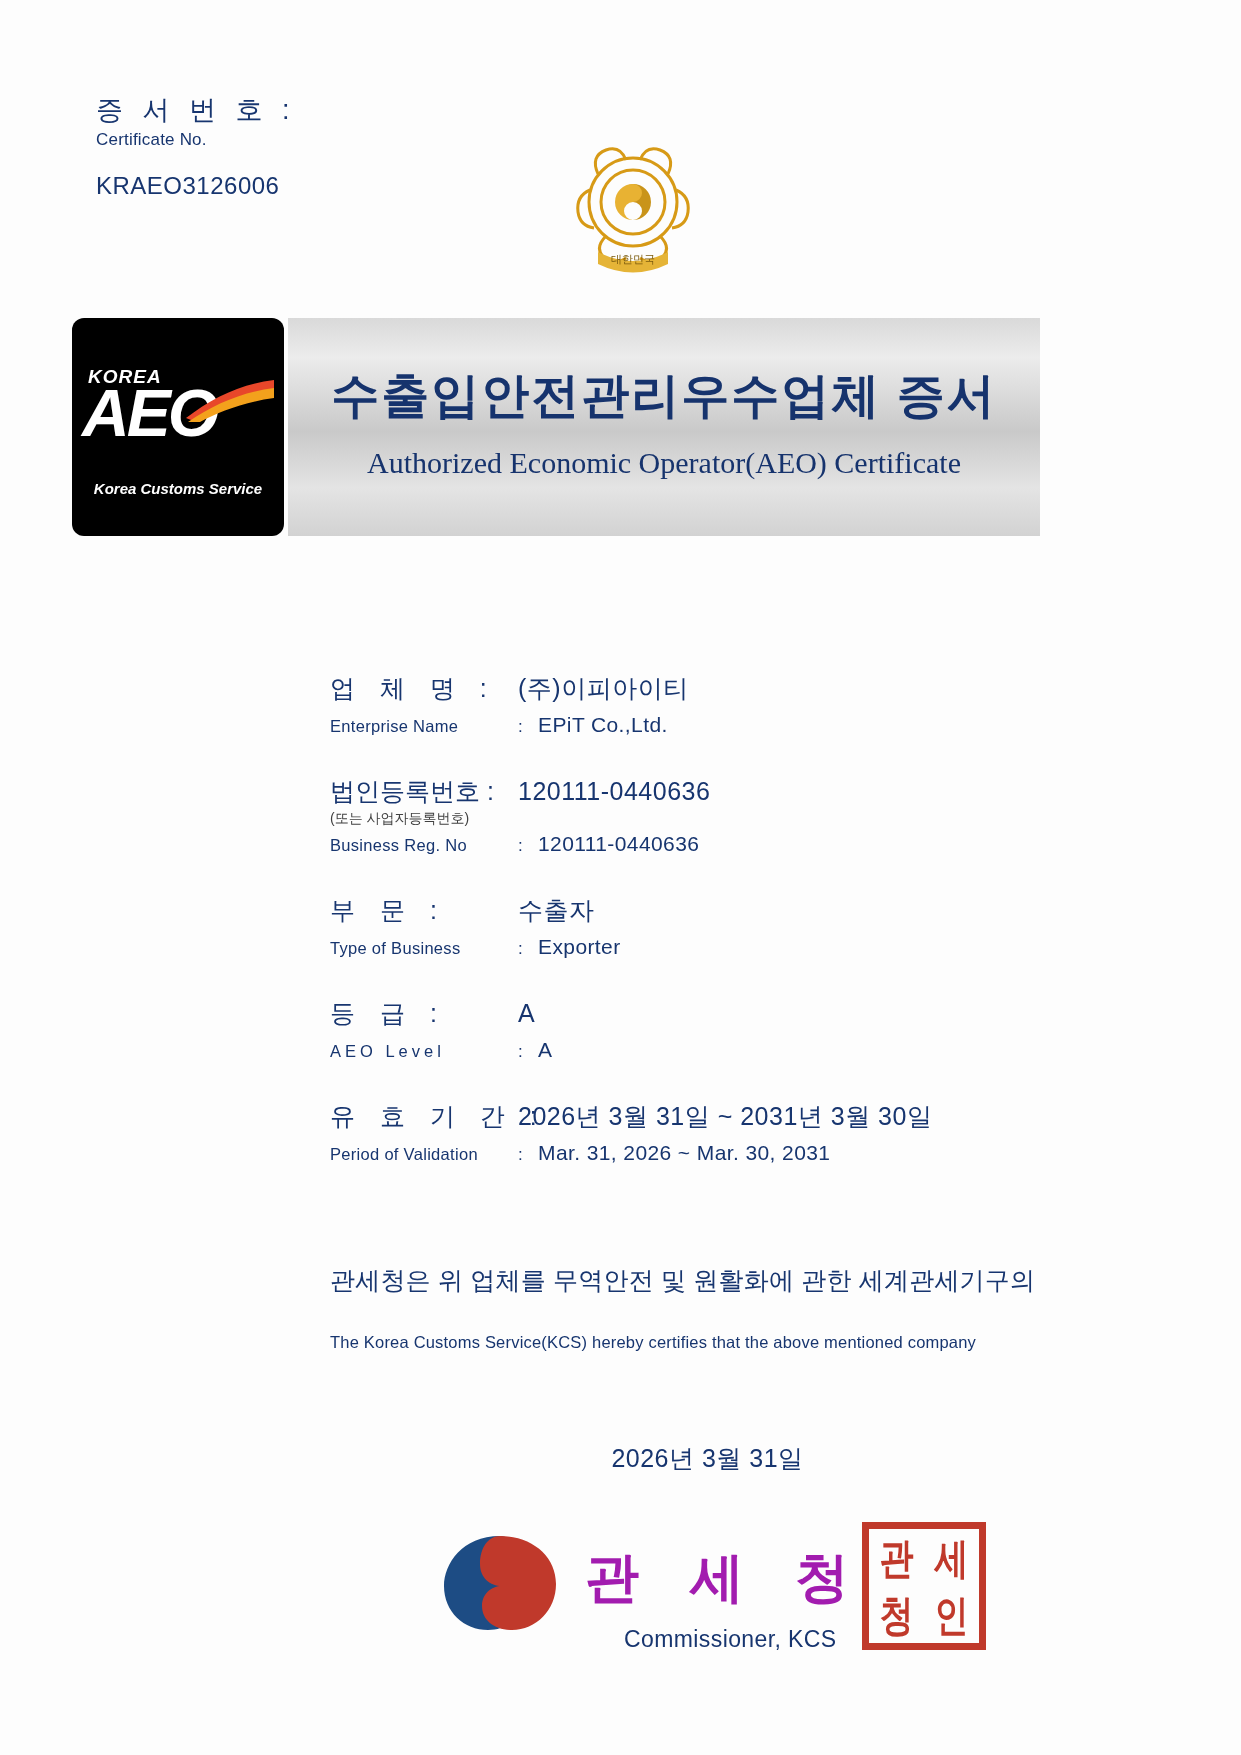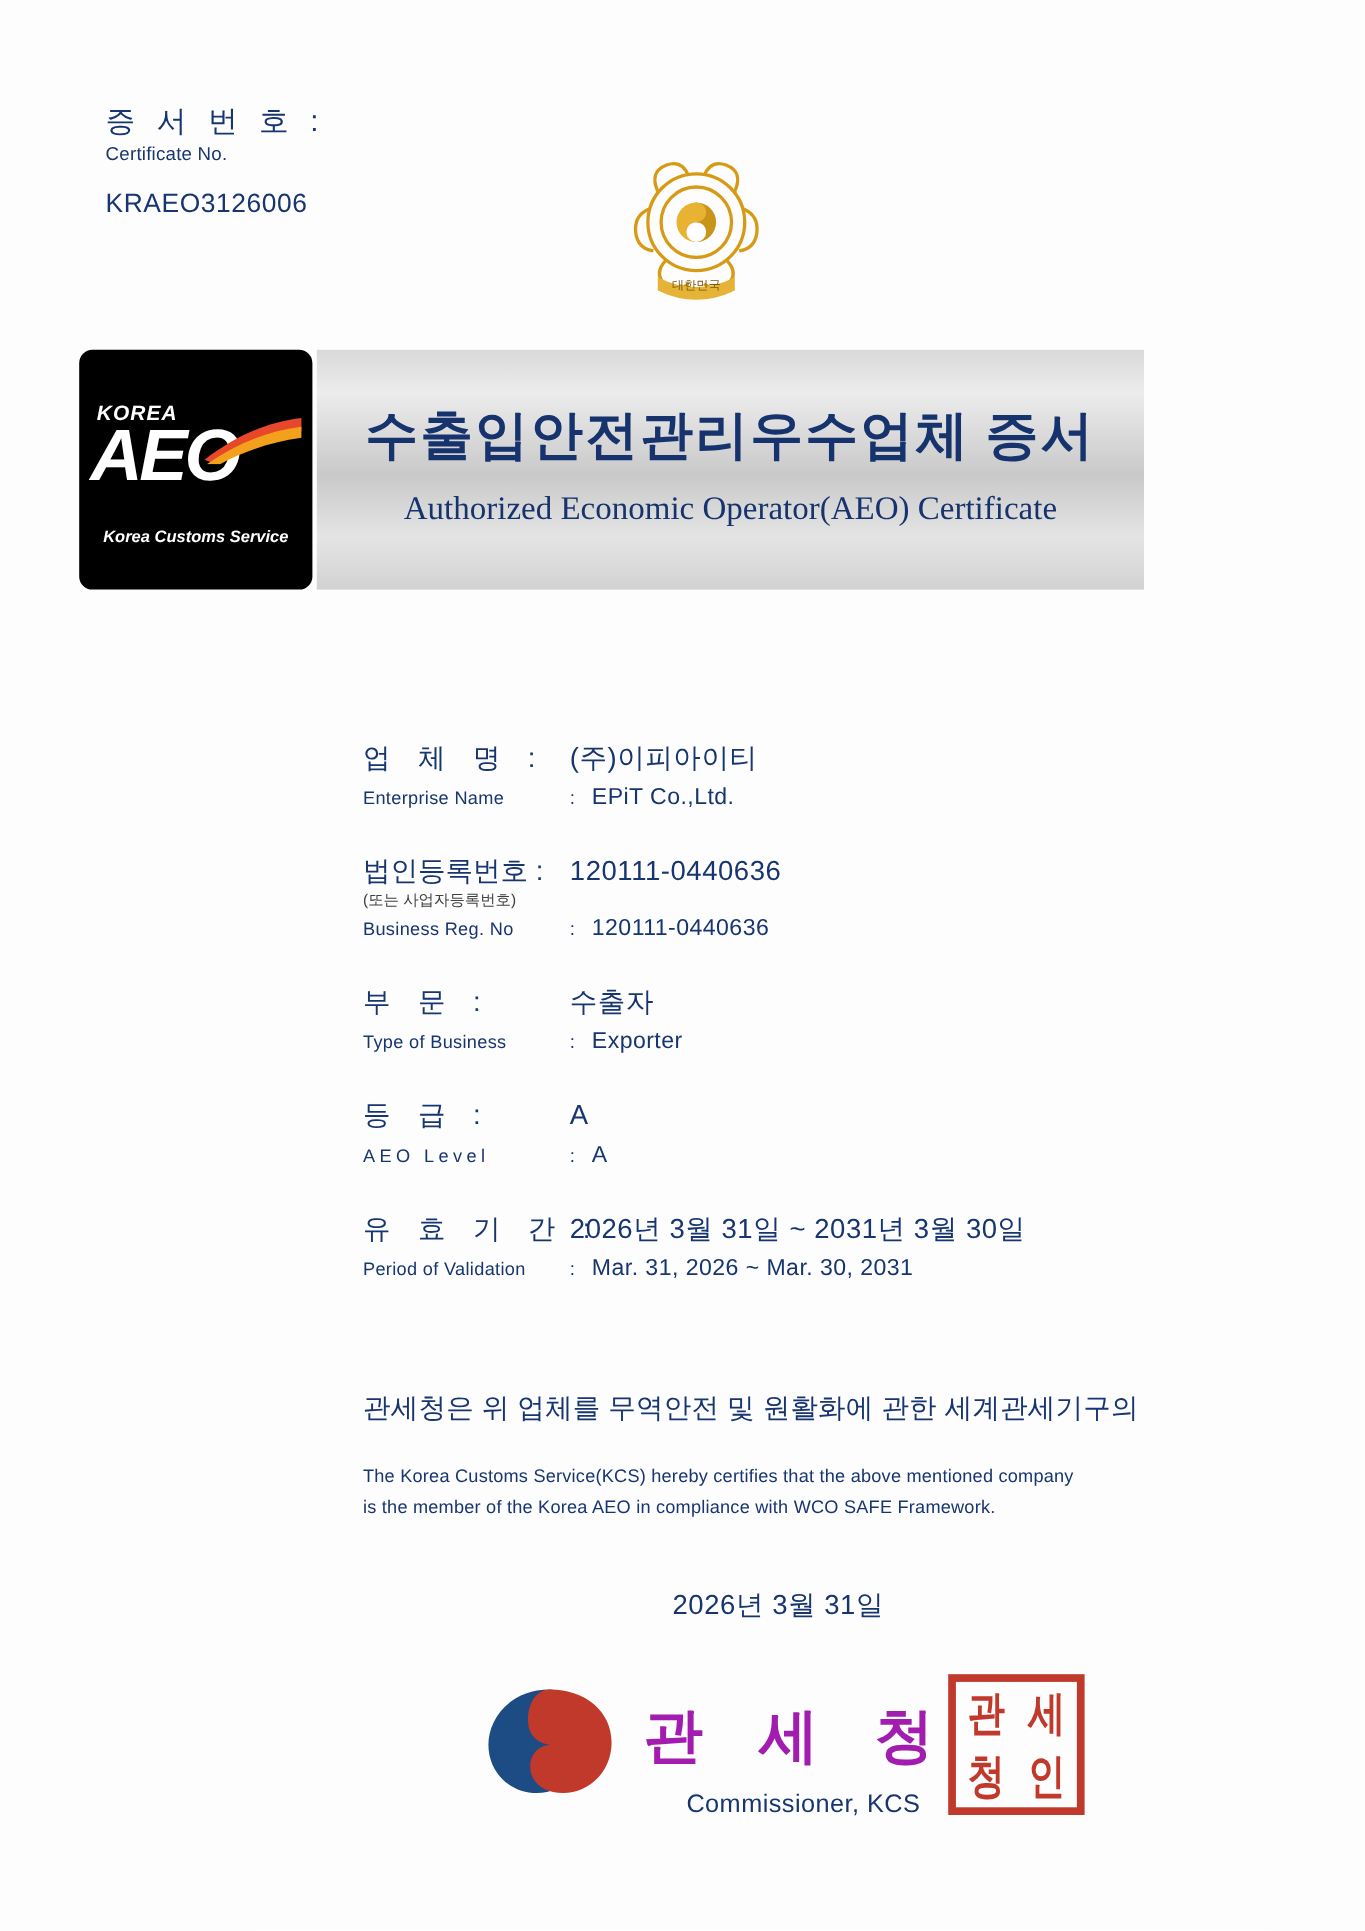--- a/index.html
+++ b/index.html
@@ -117,21 +117,20 @@
   }
   .title-ko {
     position: absolute;
     left: 0; right: 0;
     top: 46px;
     text-align: center;
     font-size: 48px;
     font-weight: bold;
     color: #16336d;
     letter-spacing: 2px;
-    font-family: Liberation Serif, serif;
   }
   .title-en {
     position: absolute;
     left: 0; right: 0;
     top: 128px;
     text-align: center;
     font-family: "Liberation Serif", serif;
     font-size: 30px;
     color: #16336d;
   }
@@ -395,21 +394,20 @@
         <div class="colon small">:</div>
         <div class="val-en">Mar. 31, 2026 ~ Mar. 30, 2031</div>
       </div>
     </div>
 
   </div>
 
   <div class="statement">
     <div class="st-ko">관세청은 위 업체를 무역안전 및 원활화에 관한 세계관세기구의</div>
     <div class="st-en">The Korea Customs Service(KCS) hereby certifies that the above mentioned company</div>
-    <div class="st-en" style="margin-top:2px">is the member of the Korea AEO in compliance with WCO SAFE Framework.</div>
     <div class="issue-date">2026년 3월 31일</div>
   </div>
 
   <div class="footer">
     <div class="kcs-mark">
       <svg viewBox="0 0 120 110" width="120" height="110" aria-hidden="true">
         <path d="M60 6 C22 6 4 34 4 56 C4 82 24 100 48 100 C66 100 78 90 78 76 C78 64 69 56 58 56 C70 56 80 48 80 36 C80 20 72 6 60 6 Z" fill="#1d4c84"></path>
         <path d="M60 6 C92 6 116 26 116 54 C116 80 96 100 72 100 C54 100 42 90 42 76 C42 64 51 56 62 56 C50 56 40 48 40 34 C40 18 48 6 60 6 Z" fill="#c0392b"></path>
       </svg>
     </div>

